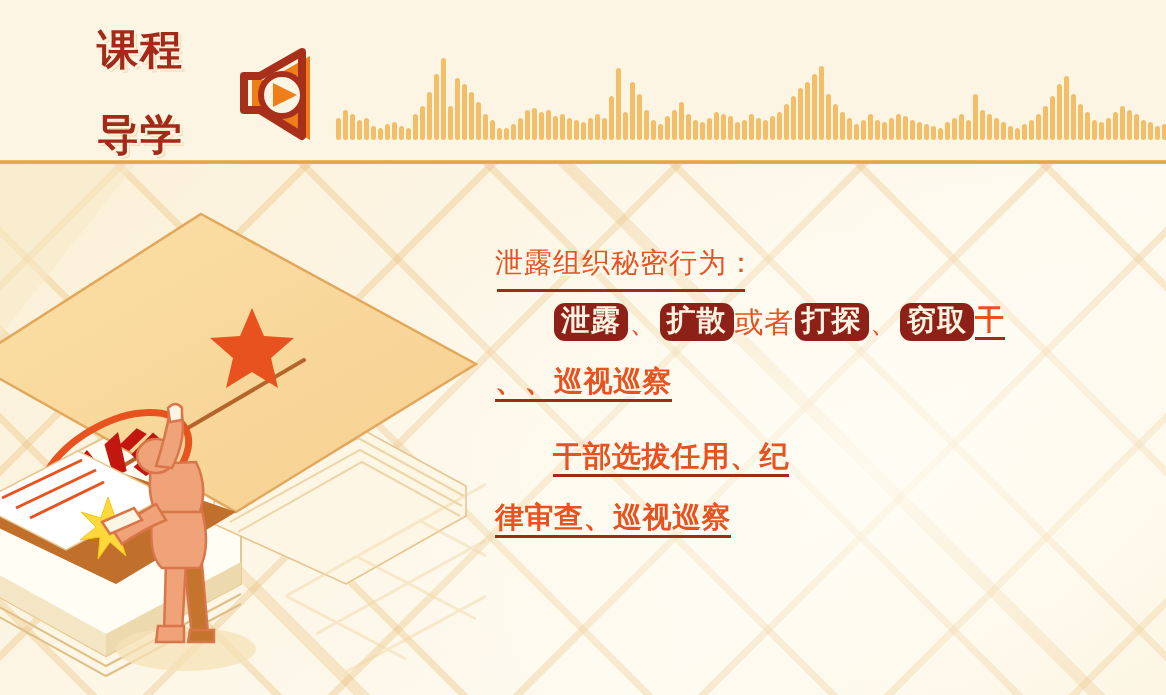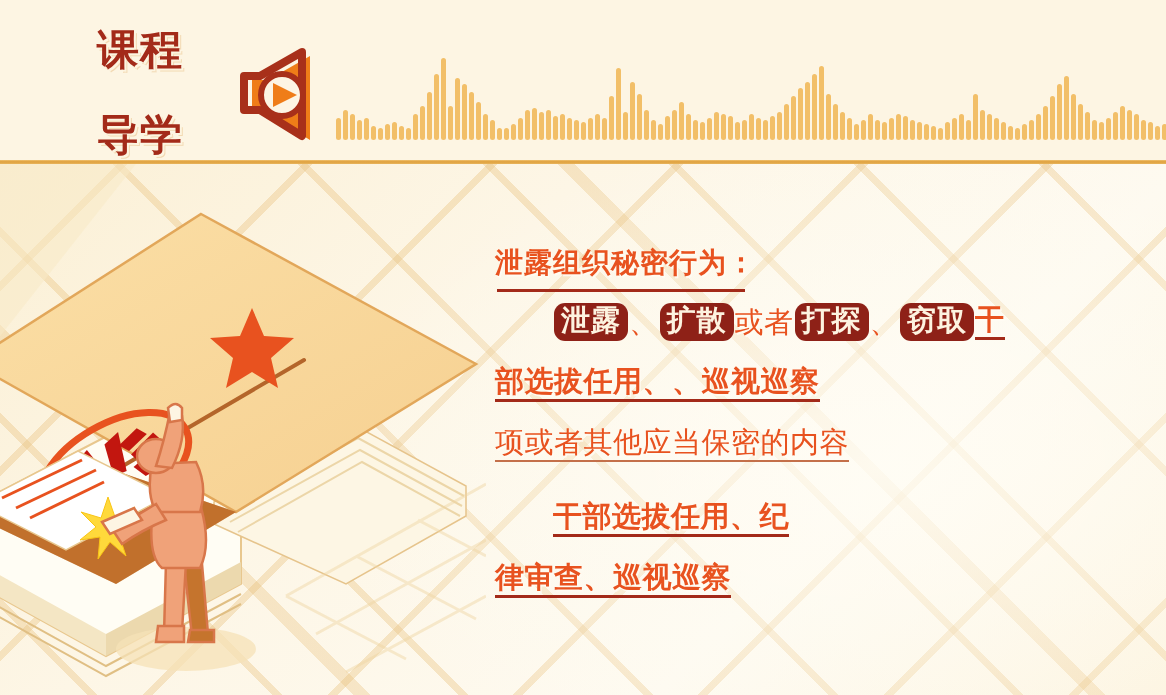--- a/index.html
+++ b/index.html
@@ -124,21 +124,21 @@
     width: 650px;
     font-family: "Liberation Serif", "DejaVu Serif", serif;
   }
   .line {
     position: relative;
     white-space: nowrap;
     line-height: 1;
   }
   .hd {
     font-size: 28px;
-    font-weight: bold;
+    font-weight: normal;
     color: #e8521f;
     letter-spacing: 1px;
     text-shadow: 1.5px 1.5px 0 rgba(255,252,243,0.9);
     margin-bottom: 6px;
   }
   .hd-ul {
     position: absolute; left: 2px; top: 40px;
     width: 248px; height: 3px;
     background: #a32a19;
   }
@@ -449,29 +449,25 @@
         <span class="plain">、</span>
         <span class="badge">扩散</span>
         <span class="plain">或者</span>
         <span class="badge">打探</span>
         <span class="plain">、</span>
         <span class="badge">窃取</span>
         <span class="u">干</span>
       </div>
 
       <div class="line body-line">
-        <span class="u">部选拔任用</span>
         <span class="u">、</span>
         <span class="u">、</span>
         <span class="u">巡视巡察</span>
       </div>
 
-      <div class="line body-line">
-        <span class="plain u-thin">项或者其他应当保密的内容</span>
-      </div>
 
       <div class="line body-line indent" style="margin-top:40px;">
         <span class="u">干部选拔任用</span>
         <span class="u">、</span>
         <span class="u">纪</span>
       </div>
 
       <div class="line body-line">
         <span class="u">律审查</span>
         <span class="u">、</span>

